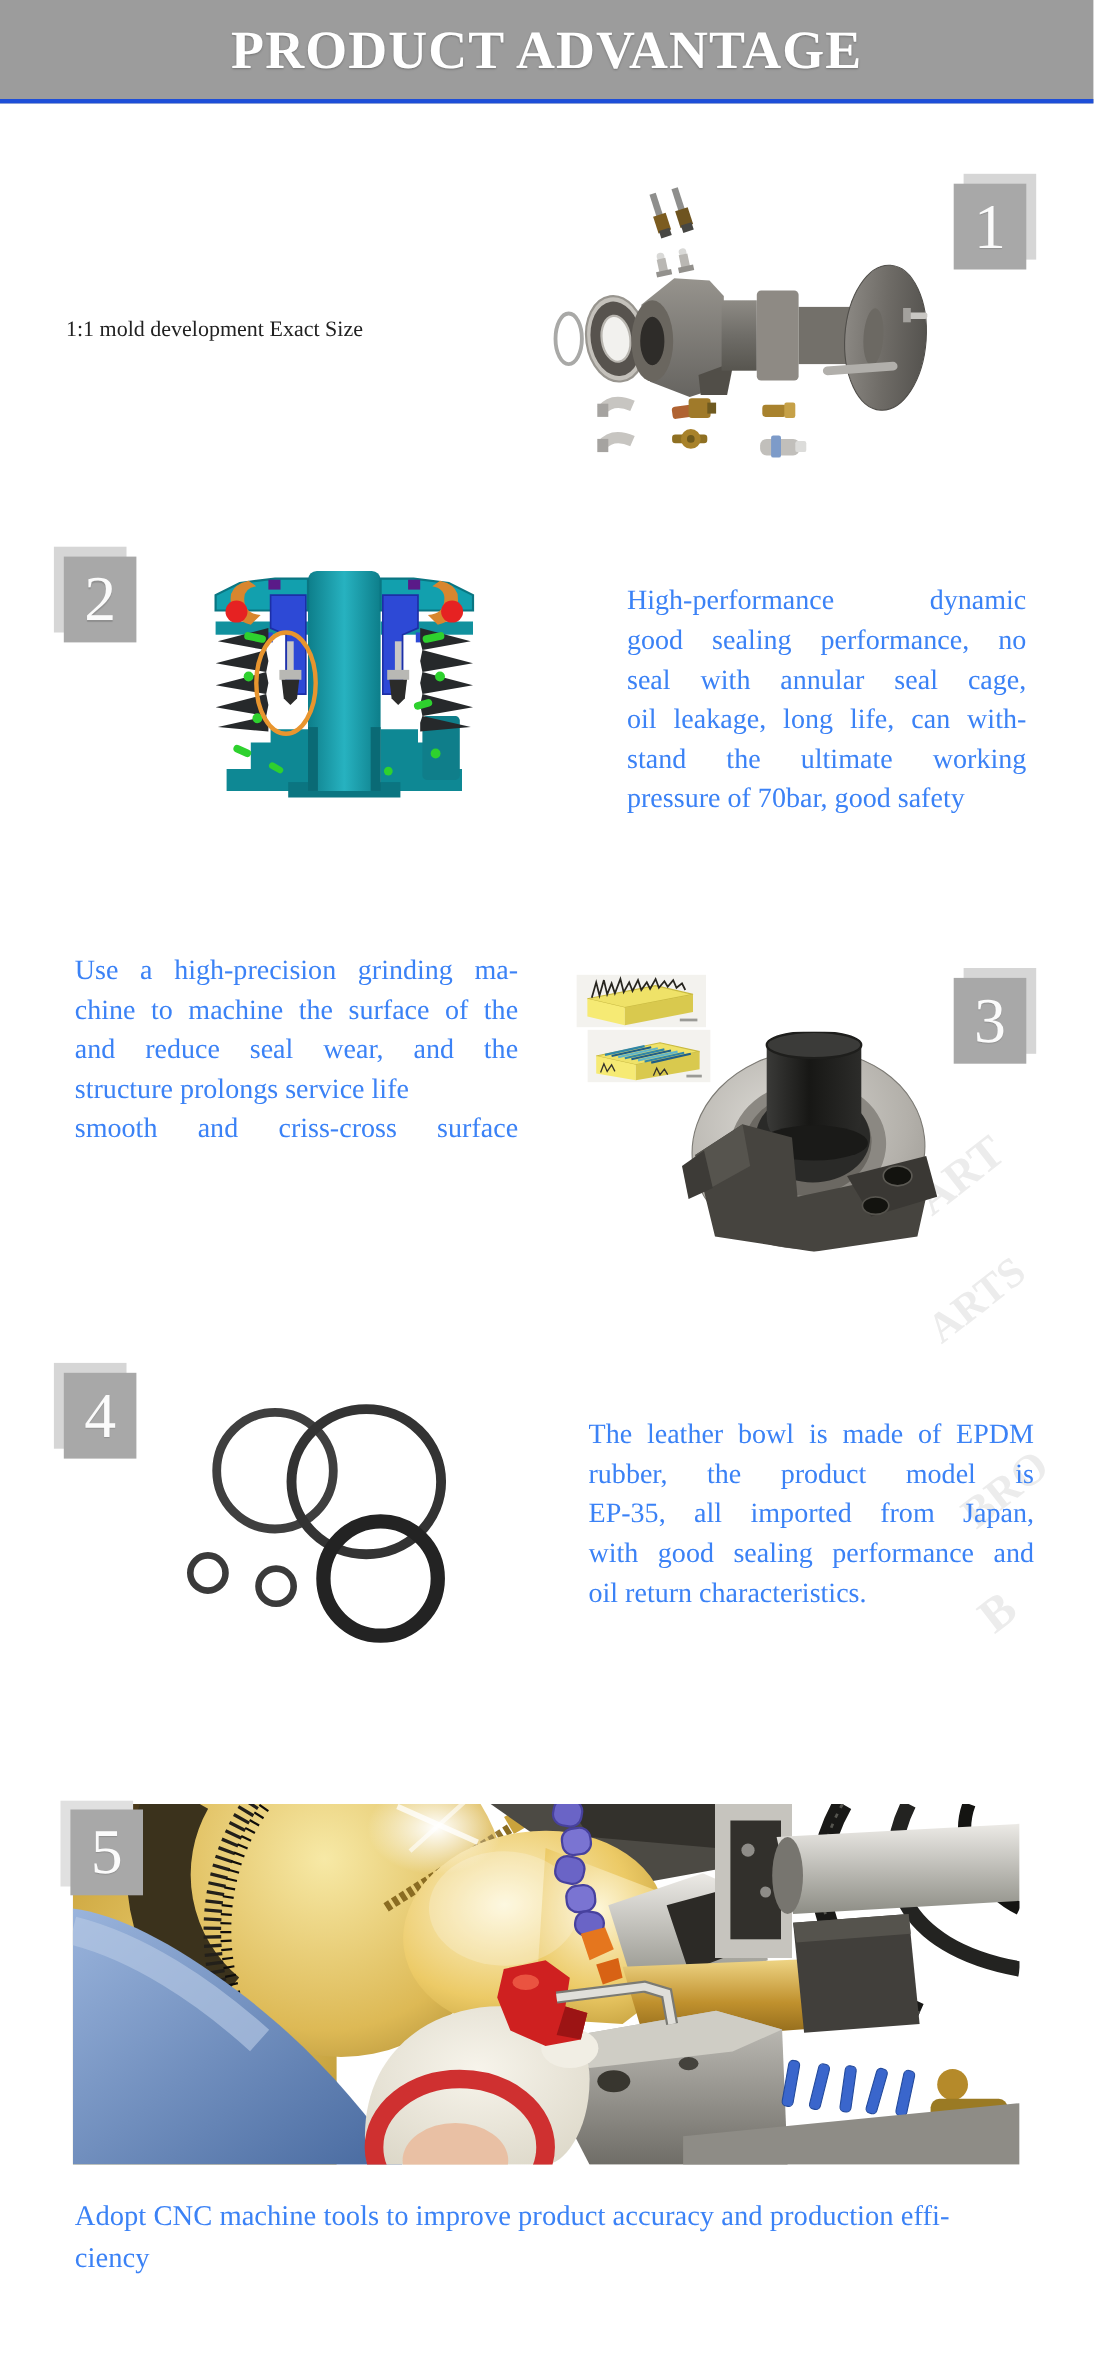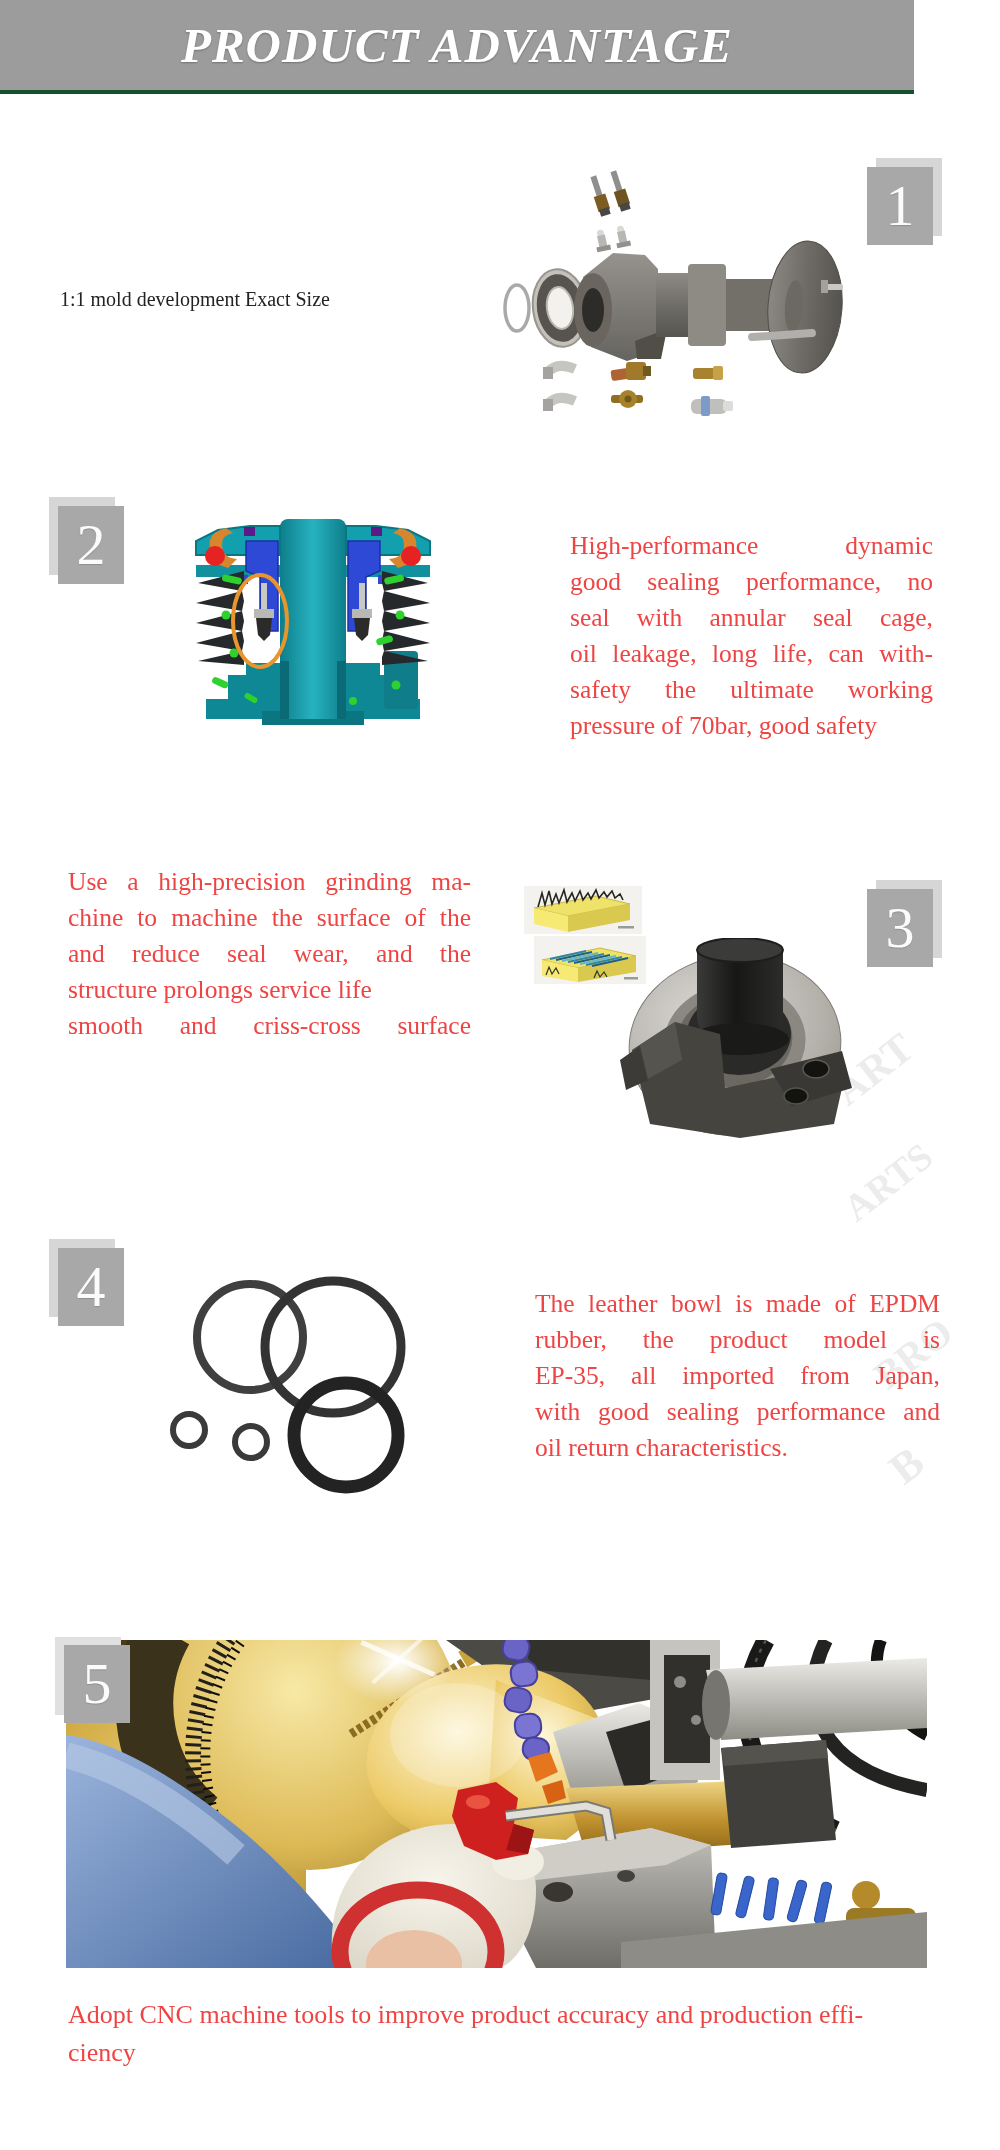--- a/index.html
+++ b/index.html
@@ -1,32 +1,32 @@
 <!DOCTYPE html>
 <html><head>
 <meta charset="utf-8">
 <style>
   html,body{margin:0;padding:0;background:#ffffff;}
   .page{position:relative;width:1000px;height:2150px;margin:0 auto;background:#ffffff;
         font-family:"Liberation Serif","DejaVu Serif",serif;color:#1f1f1f;overflow:hidden;}
   
-  .header-bar{position:absolute;left:0;top:0;width:914px;height:90px;background:#9c9c9c;
-              border-bottom:4px solid #14532d;z-index:2;font-style:italic;}
+  .header-bar{position:absolute;left:0;top:0;width:994px;height:90px;background:#9c9c9c;
+              border-bottom:4px solid #1d4ed8;z-index:2;}
   .header-title{width:100%;height:90px;line-height:92px;text-align:center;color:#ffffff;
                 font-size:49px;font-weight:bold;letter-spacing:1px;
                 text-shadow:0 1px 2px rgba(0,0,0,.28);}
   
   .badge{position:absolute;width:66px;height:78px;background:#a8a8a8;z-index:3;
          display:flex;align-items:center;justify-content:center;}
   .badge .digit{color:#fbfbfb;font-size:58px;line-height:1;font-weight:normal;
                 text-shadow:0 1px 1px rgba(0,0,0,.15);}
   .badge-right{box-shadow:9px -9px 0 0 #d6d6d6;}
   .badge-left{box-shadow:-9px -9px 0 0 #d6d6d6;}
   
-  .para{position:absolute;font-size:25.5px;line-height:36px;color:#ef4444;z-index:2;}
+  .para{position:absolute;font-size:25.5px;line-height:36px;color:#3b82f6;z-index:2;}
   .tline{text-align:justify;text-align-last:justify;height:36px;overflow:hidden;}
   .tline-last{text-align-last:left;}
   .caption .tline{text-align:left;text-align-last:left;white-space:nowrap;height:38px;}
   .single-line{position:absolute;font-size:20px;color:#222;white-space:nowrap;z-index:2;}
   
   .gfx{position:absolute;z-index:1;}
   .photo-frame{position:absolute;left:66px;top:1640px;width:861px;height:328px;overflow:hidden;z-index:1;}
   
   .wm{position:absolute;color:#ececec;font-weight:bold;z-index:0;user-select:none;}
 </style>
@@ -239,21 +239,21 @@
 
       <ellipse cx="72" cy="108" rx="27" ry="46" fill="none" stroke="#e8952e" stroke-width="4"></ellipse>
     </svg>
   </div>
 
   <div class="para" style="left:570px;top:528px;width:363px;">
       <div class="tline">High-performance dynamic</div>
       <div class="tline">good sealing performance, no</div>
       <div class="tline">seal with annular seal cage,</div>
       <div class="tline">oil leakage, long life, can with-</div>
-      <div class="tline">safety the ultimate working</div>
+      <div class="tline">stand the ultimate working</div>
       <div class="tline tline-last">pressure of 70bar, good safety</div>
     </div>
 
   <div class="para" style="left:68px;top:864px;width:403px;">
       <div class="tline">Use a high-precision grinding ma-</div>
       <div class="tline">chine to machine the surface of the</div>
       <div class="tline">and reduce seal wear, and the</div>
       <div class="tline tline-last">structure prolongs service life</div>
       <div class="tline">smooth and criss-cross surface</div>
     </div>

